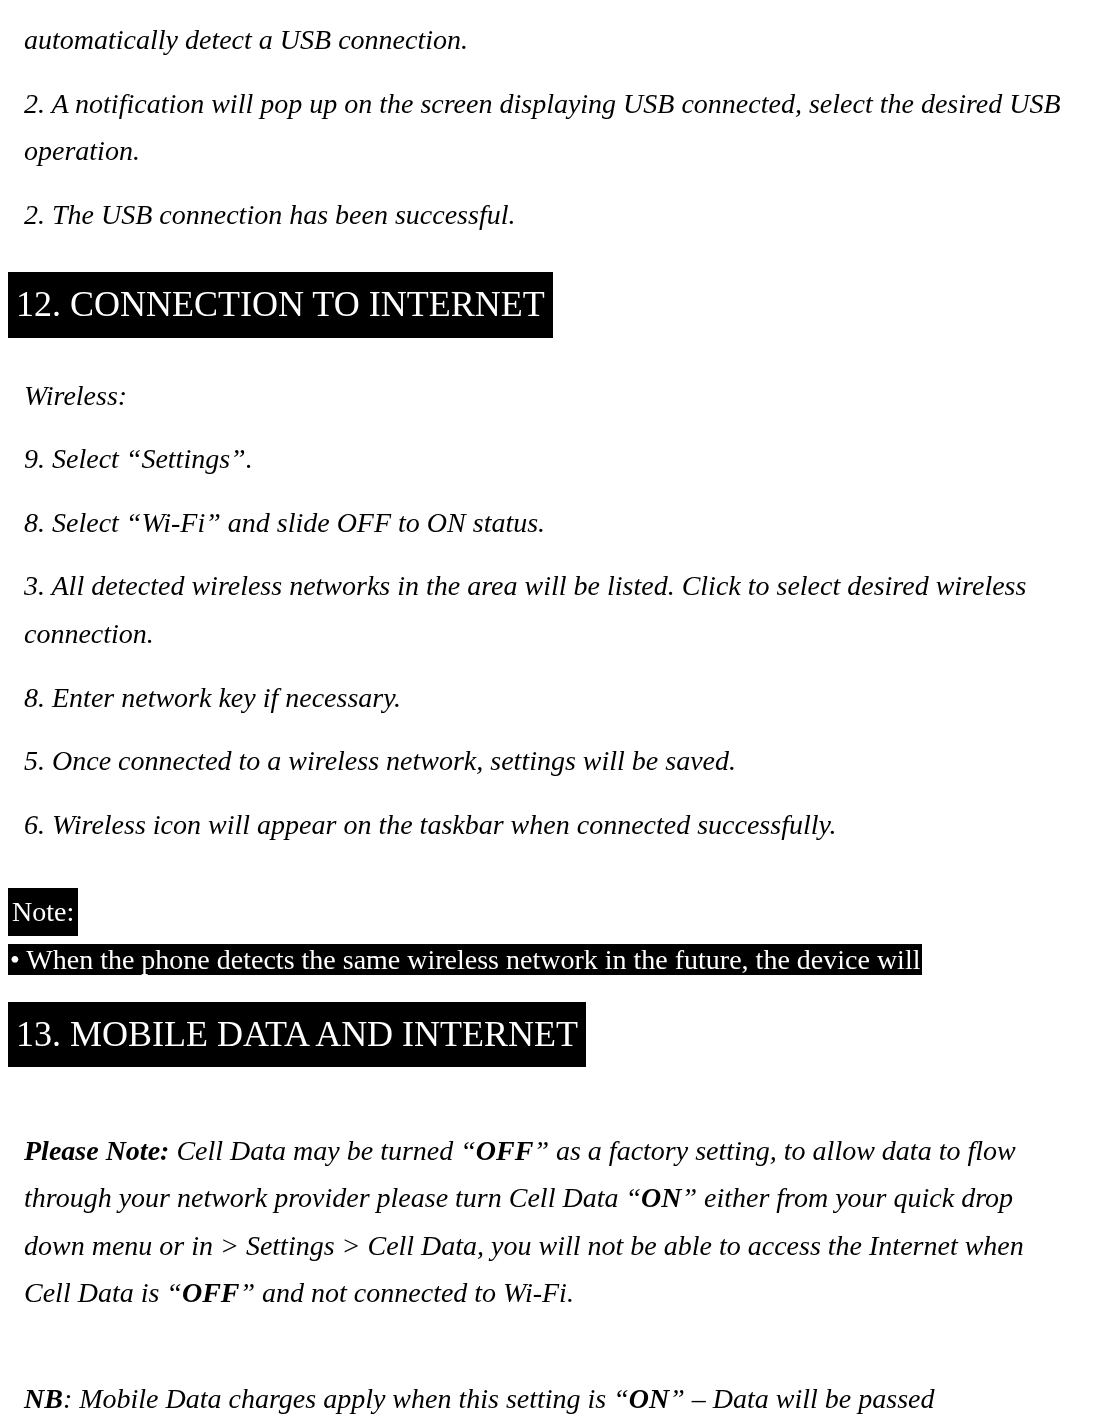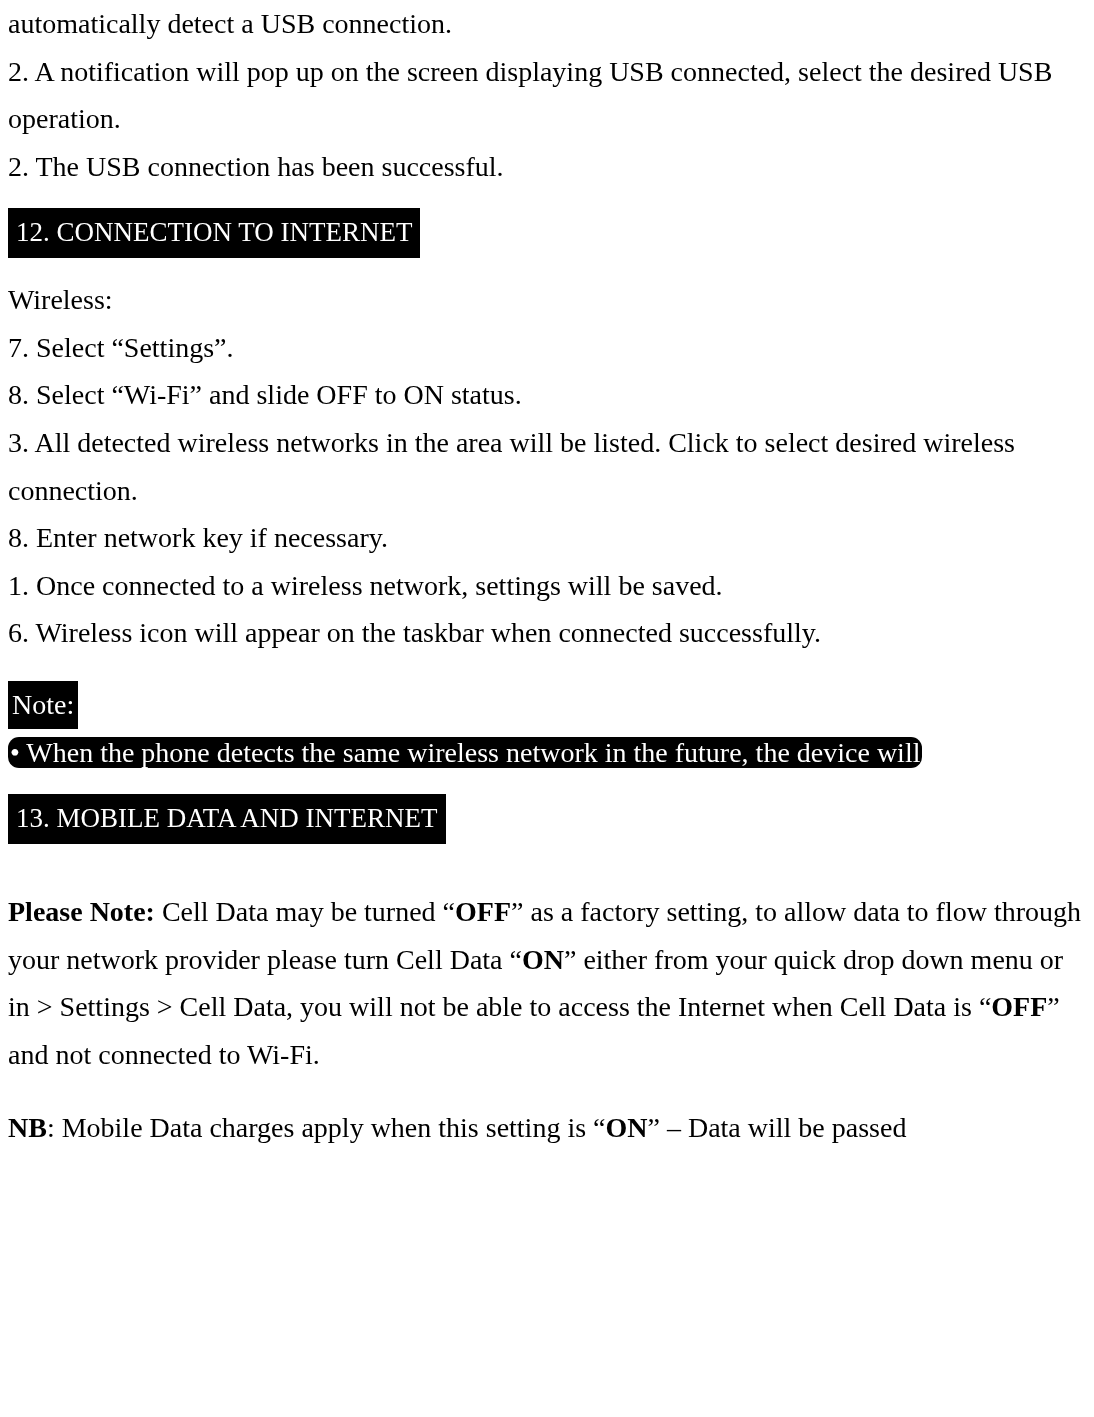--- a/index.html
+++ b/index.html
@@ -6,47 +6,47 @@
       font-family: "Times New Roman", Times, serif;
       font-size: 28px;
       color: #000;
       background: #fff;
       margin: 0;
       padding: 0 8px;
       line-height: 1.7;
       width: 1078px;
     }
     .para {
-      margin: 0;
+      margin: 16px;
       padding: 0;
+      font-style: italic;
     }
     .section-heading {
       display: inline-block;
       background: #000;
       color: #fff;
-      font-size: 27px;
+      font-size: 36px;
       padding: 2px 8px;
       margin: 18px 0 18px 0;
     }
     .note-label {
       display: inline-block;
       background: #000;
       color: #fff;
       font-size: 28px;
       padding: 0 4px;
       margin-top: 24px;
     }
     .note-body {
       display: block;
     }
     .note-body span.hl {
       background: #000;
       color: #fff;
       padding: 0 2px;
-      border-radius: 11px;
     }
     .bold {
       font-weight: bold;
     }
     .spacer {
       height: 26px;
     }
   </style>
 </head>
 <body>
@@ -55,25 +55,25 @@
 
 
 <p class="para">automatically detect a USB connection.</p>
 <p class="para">2. A notification will pop up on the screen displaying USB connected, select the desired USB operation.</p>
 <p class="para">2. The USB connection has been successful.</p>
 
 
 <div class="section-heading">12. CONNECTION TO INTERNET</div>
 
 <p class="para">Wireless:</p>
-<p class="para">7. Select “Settings”.</p>
+<p class="para">9. Select “Settings”.</p>
 <p class="para">8. Select “Wi-Fi” and slide OFF to ON status.</p>
 <p class="para">3. All detected wireless networks in the area will be listed. Click to select desired wireless connection.</p>
 <p class="para">8. Enter network key if necessary.</p>
-<p class="para">1. Once connected to a wireless network, settings will be saved.</p>
+<p class="para">5. Once connected to a wireless network, settings will be saved.</p>
 <p class="para">6. Wireless icon will appear on the taskbar when connected successfully.</p>
 
 <div class="note-label">Note:</div>
 <div class="note-body">
   <div><span class="hl">• When the phone detects the same wireless network in the future, the device will</span></div>
 </div>
 
 
 <div class="section-heading">13. MOBILE DATA AND INTERNET</div>
 

